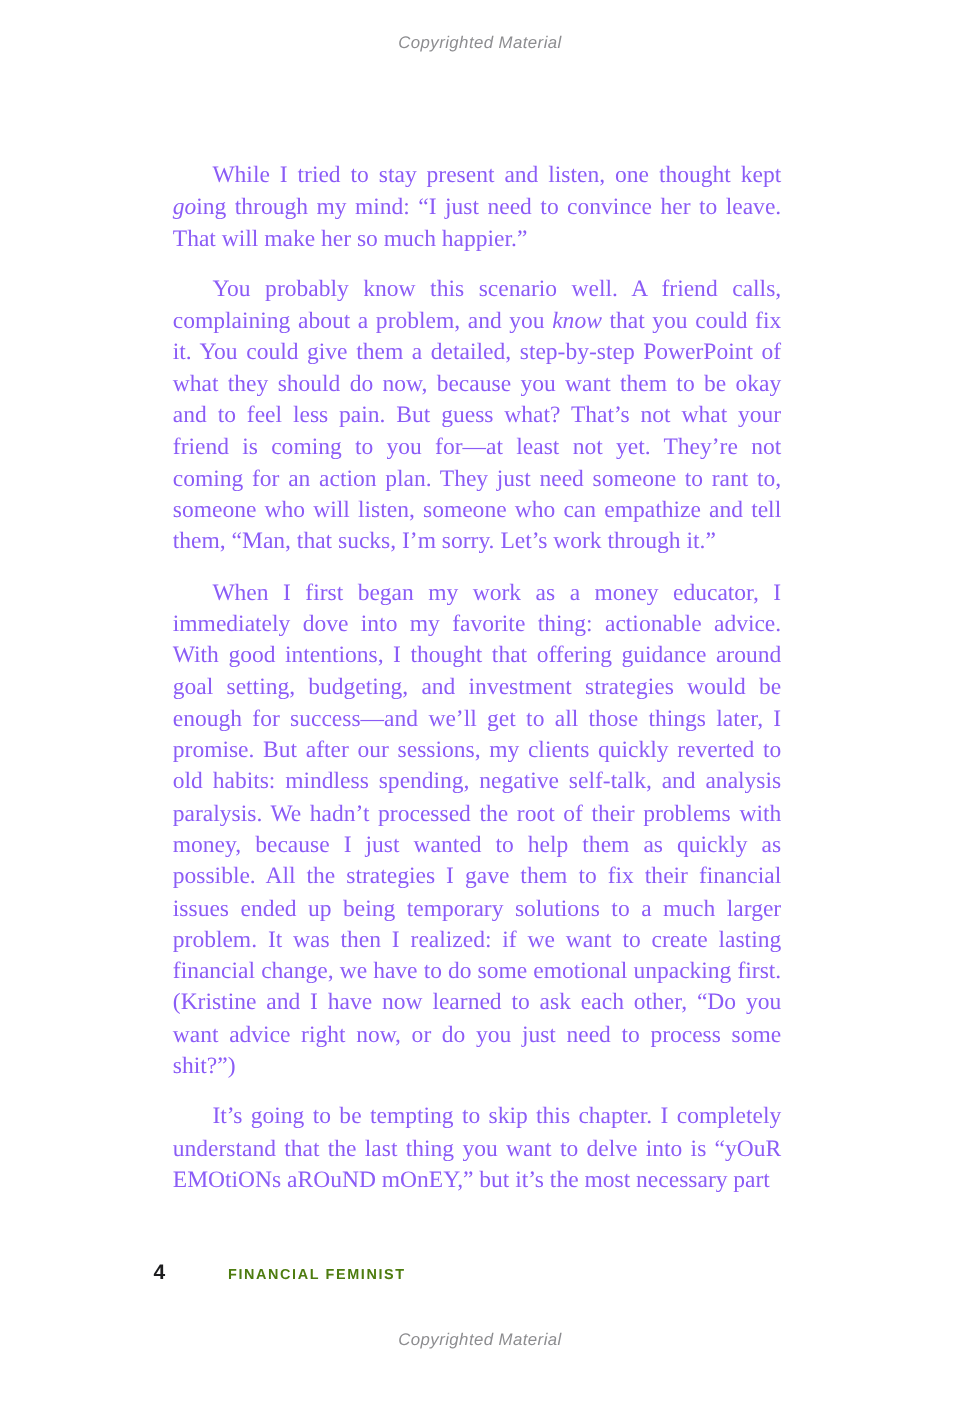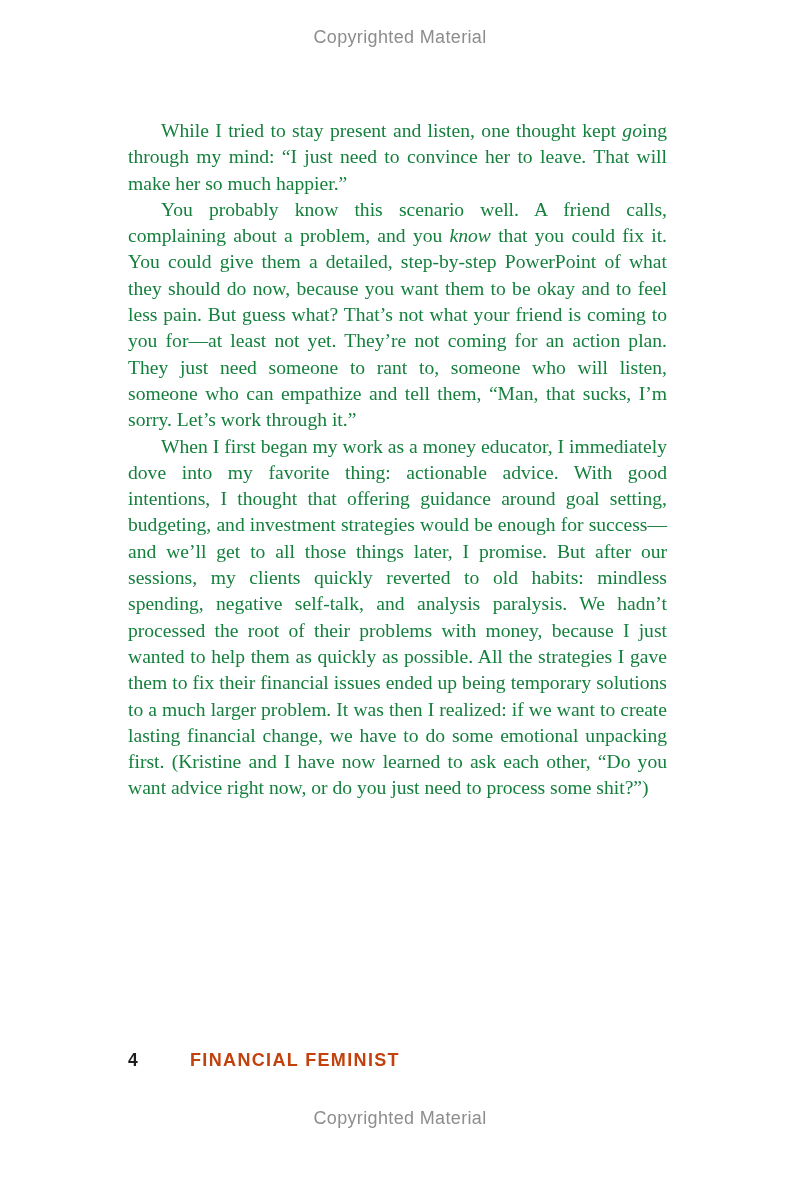--- a/index.html
+++ b/index.html
@@ -24,43 +24,44 @@
     overflow: hidden;
   }
 
   
   .watermark {
     position: absolute;
     left: 0;
     width: 800px;
     text-align: center;
     font-family: "Liberation Sans", "DejaVu Sans", sans-serif;
-    font-size: 18px;
+    font-size: 14px;
     letter-spacing: 0.35px;
     color: #8d8d90;
     user-select: none;
+    font-style: italic;
   }
   .watermark-top { top: 27px; }
   .watermark-bottom { top: 1108px; }
 
   
   .textblock {
     position: absolute;
     left: 128px;
     top: 118px;
     width: 539px;
   }
 
   p.para {
-    margin: 0;
+    margin: 16px;
     text-align: justify;
     text-justify: inter-word;
     font-size: 19.6px;
     line-height: 26.3px;
-    color: #15803d;
+    color: #8b5cf6;
     text-indent: 33px;
     hyphens: none;
     -webkit-hyphens: none;
   }
   p.para i, p.para em {
     font-style: italic;
   }
 
   
   .footer {
@@ -74,39 +75,40 @@
   .folio {
     font-family: "Liberation Sans", "DejaVu Sans", sans-serif;
     font-weight: bold;
     font-size: 17.5px;
     color: #1d1d1f;
     width: 62px;
     flex: 0 0 62px;
   }
   .runninghead {
     font-family: "Liberation Sans", "DejaVu Sans", sans-serif;
-    font-size: 18px;
+    font-size: 12px;
     font-weight: bold;
     letter-spacing: 1.35px;
-    color: #c2410c;
+    color: #4d7c0f;
     text-transform: uppercase;
     text-align: center;
   }
 </style>
 </head>
 <body>
 
 <div class="page">
 
   <div class="watermark watermark-top">Copyrighted Material</div>
 
   <div class="textblock">
     <p class="para"><span>While I tried to stay present and listen, one thought kept </span><i>go</i><span>ing through my mind: “I just need to convince her to leave. That will make her so much happier.”</span></p>
     <p class="para"><span>You probably know this scenario well. A friend calls, complaining about a problem, and you </span><i>know</i><span> that you could fix it. You could give them a detailed, step-by-step PowerPoint of what they should do now, because you want them to be okay and to feel less pain. But guess what? That’s not what your friend is coming to you for—at least not yet. They’re not coming for an action plan. They just need someone to rant to, someone who will listen, someone who can empathize and tell them, “Man, that sucks, I’m sorry. Let’s work through it.”</span></p>
     <p class="para"><span>When I first began my work as a money educator, I immediately dove into my favorite thing: actionable advice. With good intentions, I thought that offering guidance around goal setting, budgeting, and investment strategies would be enough for success—and we’ll get to all those things later, I promise. But after our sessions, my clients quickly reverted to old habits: mindless spending, negative self-talk, and analysis paralysis. We hadn’t processed the root of their problems with money, because I just wanted to help them as quickly as possible. All the strategies I gave them to fix their financial issues ended up being temporary solutions to a much larger problem. It was then I realized: if we want to create lasting financial change, we have to do some emotional unpacking first. (Kristine and I have now learned to ask each other, “Do you want advice right now, or do you just need to process some shit?”)</span></p>
+    <p class="para"><span>It’s going to be tempting to skip this chapter. I completely understand that the last thing you want to delve into is “yOuR EMOtiONs aROuND mOnEY,” but it’s the most necessary part</span></p>
   </div>
 
   <div class="footer">
     <span class="folio">4</span>
     <span class="runninghead">FINANCIAL FEMINIST</span>
   </div>
 
   <div class="watermark watermark-bottom">Copyrighted Material</div>
 
 </div>

